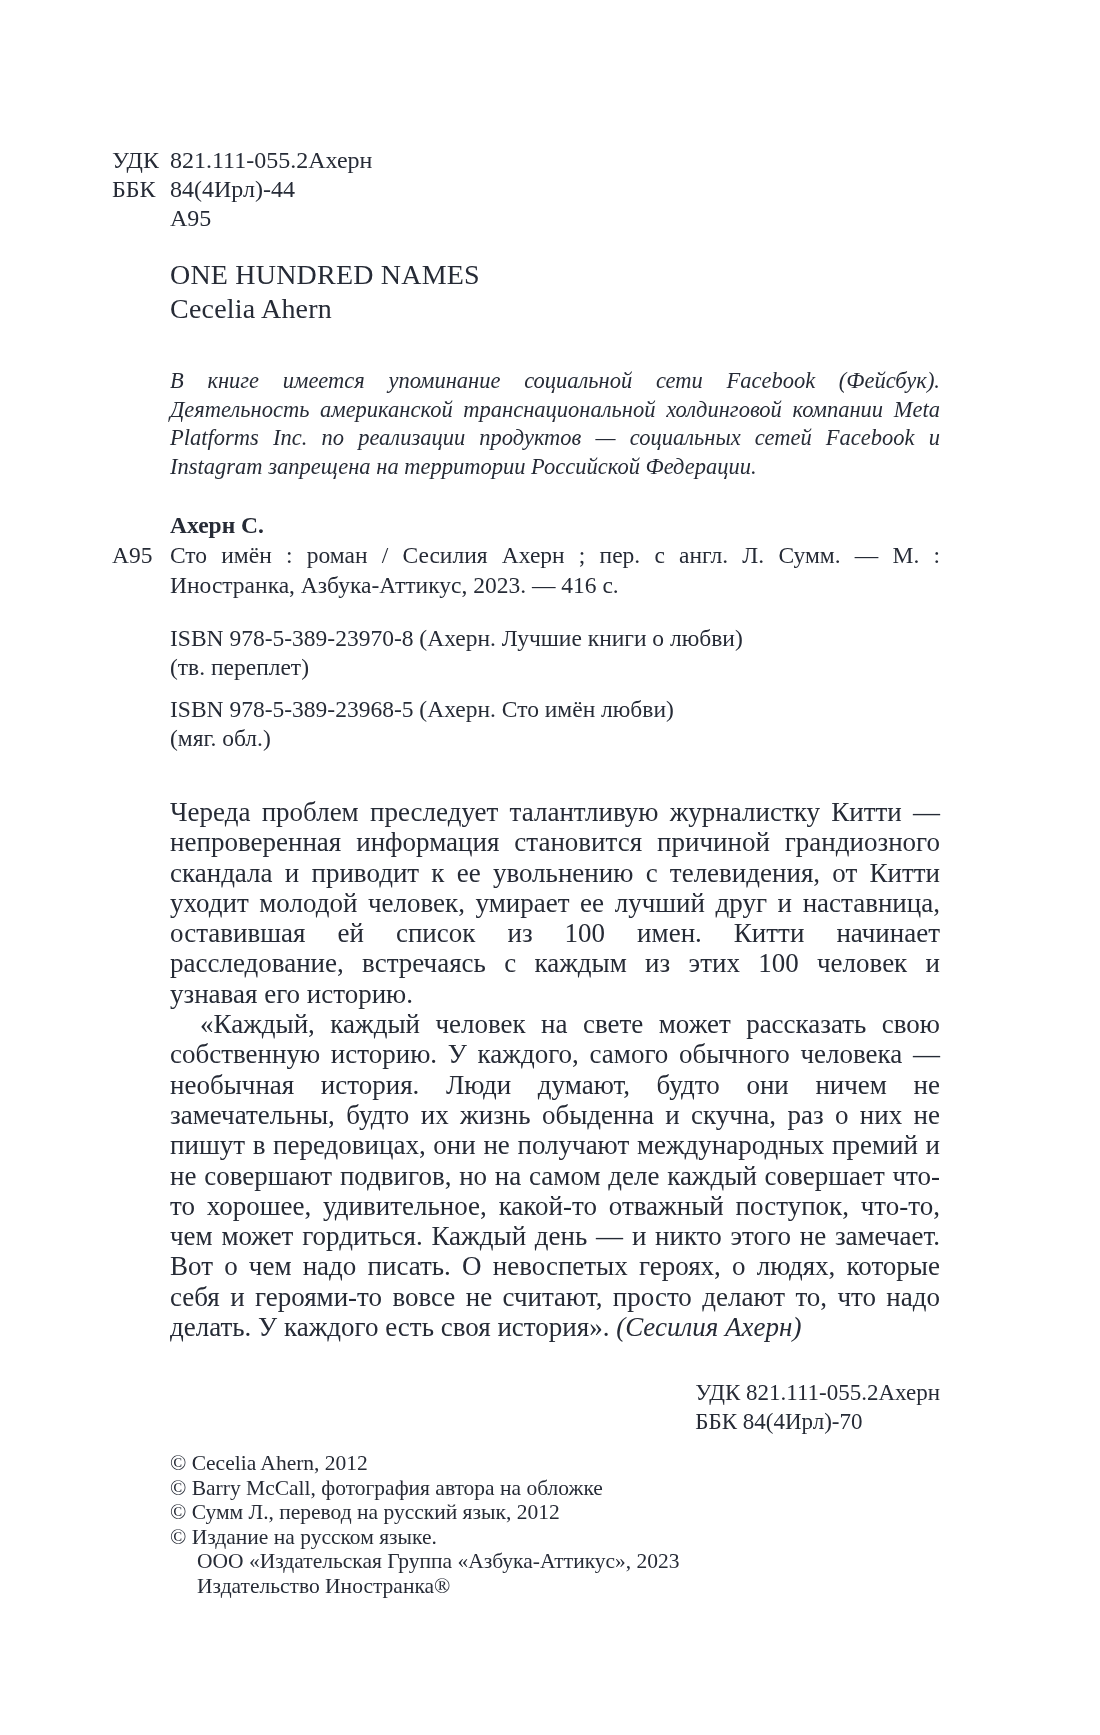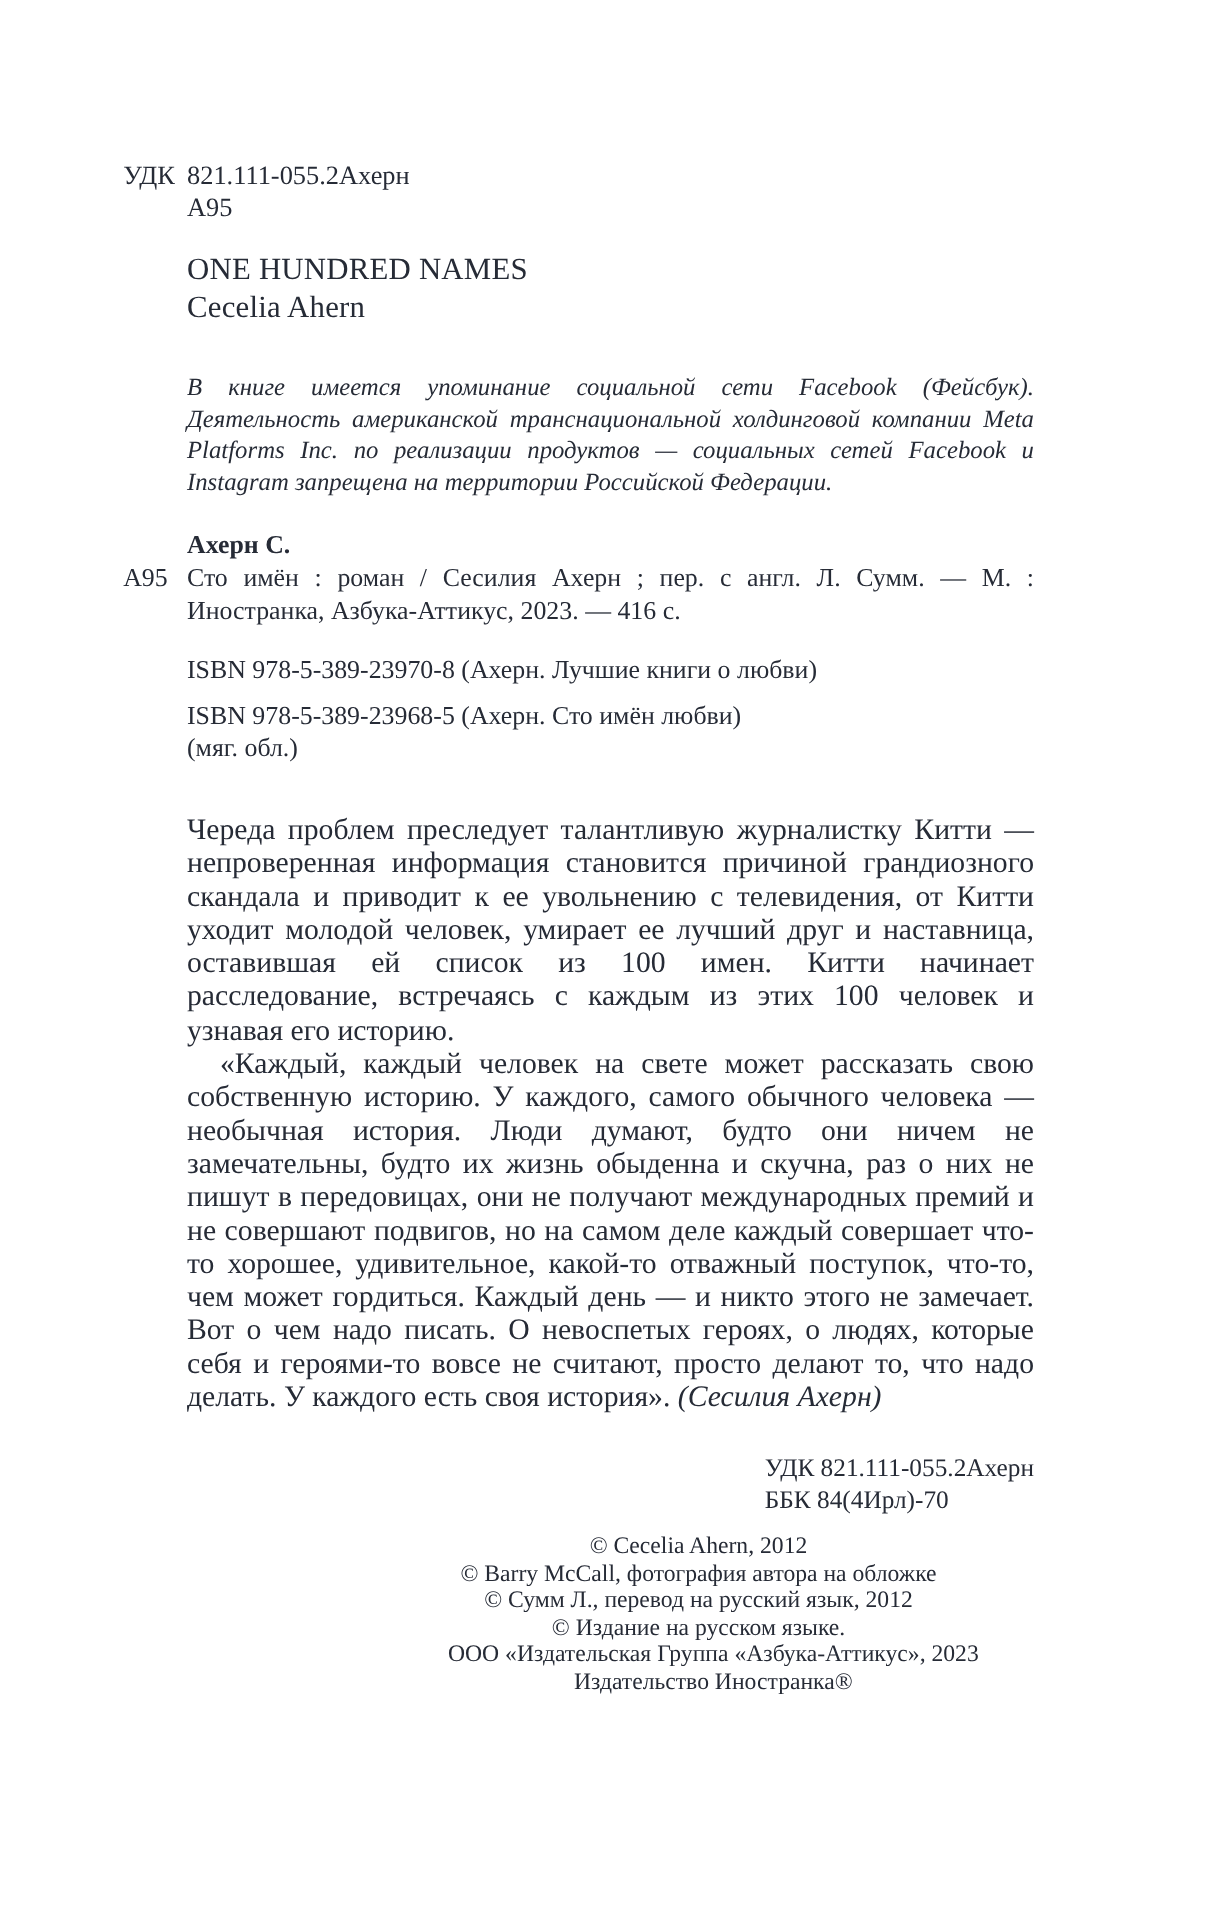--- a/index.html
+++ b/index.html
@@ -95,54 +95,58 @@
     font-size: 23px;
     line-height: 29px;
     text-align: left;
   }
 
   
   .copyright {
     margin: 15px 0 0 58px;
     font-size: 21.5px;
     line-height: 24.5px;
-    text-align: center;
   }
   .copyright div { white-space: nowrap; }
   .copyright .indent { padding-left: 27px; }
 </style>
 </head>
 <body>
 
 <div class="page">
 
   <div class="udk-top">
     <div class="row">
       <span class="lbl">УДК</span>
       <span>821.111-055.2Ахерн</span>
+    </div>
+    <div class="row">
+      <span class="lbl">ББК</span>
+      <span>84(4Ирл)-44</span>
     </div>
     <div class="row">
       <span class="lbl"></span>
       <span>А95</span>
     </div>
   </div>
 
   <div class="title-block">
     <div>ONE HUNDRED NAMES</div>
     <div>Cecelia Ahern</div>
   </div>
 
   <div class="disclaimer">В книге имеется упоминание социальной сети Facebook (Фейсбук). Деятельность американской транснациональной холдинговой компании Meta Platforms Inc. по реализации продуктов — социальных сетей Facebook и Instagram запрещена на территории Российской Федерации.</div>
 
   <div class="card-author">Ахерн С.</div>
 
   <p class="card-entry"><span class="card-code">А95</span><span>Сто имён : роман / Сесилия Ахерн ; пер. с англ. Л. Сумм. — М. : Иностранка, Азбука-Аттикус, 2023. — 416 с.</span></p>
 
   <div class="isbn-group">
     <div>ISBN 978-5-389-23970-8 (Ахерн. Лучшие книги о любви)</div>
+    <div>(тв. переплет)</div>
   </div>
 
   <div class="isbn-group second">
     <div>ISBN 978-5-389-23968-5 (Ахерн. Сто имён любви)</div>
     <div>(мяг. обл.)</div>
   </div>
 
   <div class="annotation">
     <p class="p1">Череда проблем преследует талантливую журналистку Китти — непроверенная информация становится причиной грандиозного скандала и приводит к ее увольнению с телевидения, от Китти уходит молодой человек, умирает ее лучший друг и наставница, оставившая ей список из 100 имен. Китти начинает расследование, встречаясь с каждым из этих 100 человек и узнавая его историю.</p>
     <p class="p2"><span>«Каждый, каждый человек на свете может рассказать свою собственную историю. У каждого, самого обычного человека — необычная история. Люди думают, будто они ничем не замечательны, будто их жизнь обыденна и скучна, раз о них не пишут в передовицах, они не получают международных премий и не совершают подвигов, но на самом деле каждый совершает что-то хорошее, удивительное, какой-то отважный поступок, что-то, чем может гордиться. Каждый день — и никто этого не замечает. Вот о чем надо писать. О невоспетых героях, о людях, которые себя и героями-то вовсе не считают, просто делают то, что надо делать. У каждого есть своя история». </span><span class="attr-italic">(Сесилия Ахерн)</span></p>

